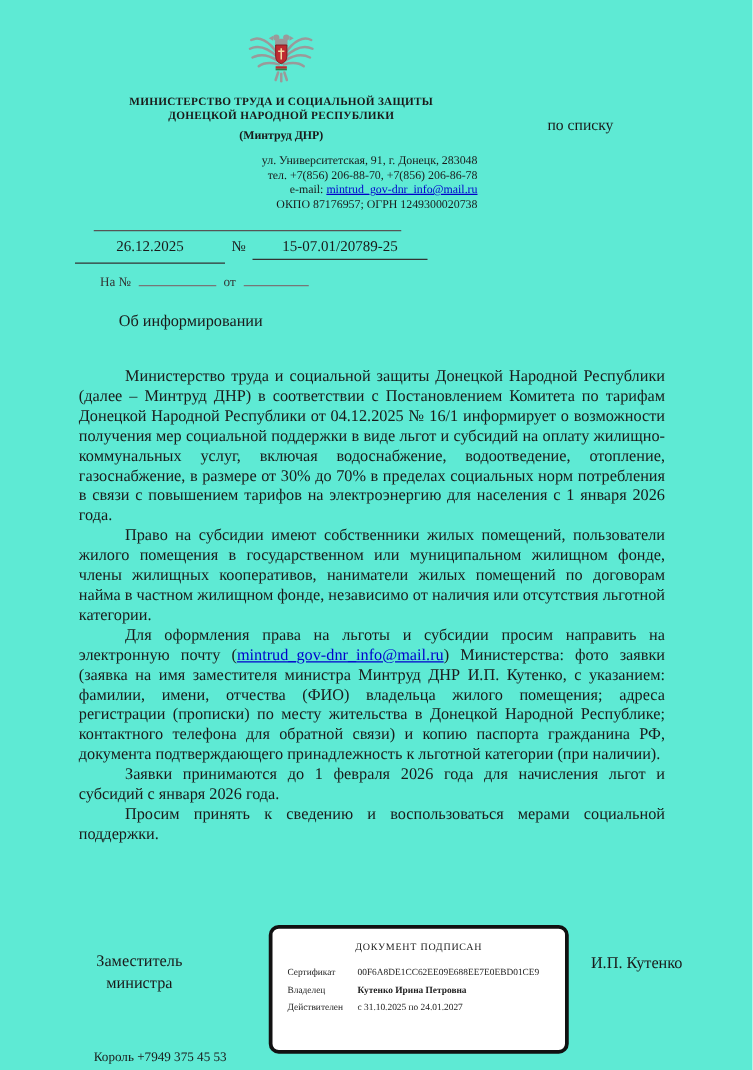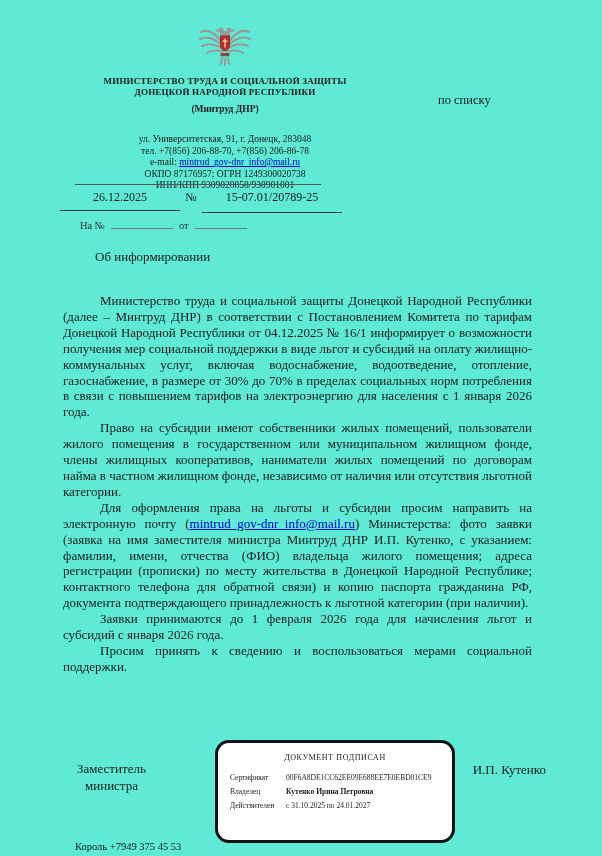--- a/index.html
+++ b/index.html
@@ -6,44 +6,44 @@
   .page{
     position:relative;width:602px;height:856px;background:#5eead4;
     font-family:"Liberation Serif","DejaVu Serif",serif;color:#1a1a1a;overflow:hidden;
   }
   
   .letterhead{position:absolute;left:68px;top:22px;width:314px;text-align:center;}
   .emblem{display:block;margin:0 auto 4px auto;width:60px;height:50px;}
   .min-line{font-weight:bold;font-size:9px;line-height:11px;letter-spacing:.2px;}
   .short-name{font-weight:bold;font-size:9.5px;margin-top:5px;line-height:12px;}
   .contact{font-size:9.5px;line-height:11.5px;}
-  .contact-block{margin-top:19px;}
+  .contact-block{margin-top:9px;text-align:right;}
   a.mail{color:#0000cc;text-decoration:underline;cursor:pointer;}
   .recipient{position:absolute;left:438px;top:93px;font-size:12.5px;}
   .sep-line{position:absolute;left:75px;top:184px;width:246px;border-top:1.5px solid #555;}
   
   .ref-line{position:absolute;left:60px;top:190px;width:300px;font-size:12px;}
   .u-date{display:inline-block;width:120px;text-align:center;border-bottom:1px solid #333;padding-bottom:5px;}
   .no-sign{display:inline-block;width:22px;text-align:center;}
-  .u-num{display:inline-block;width:140px;text-align:center;border-bottom:1px solid #333;padding-bottom:7px;}
+  .u-num{display:inline-block;width:140px;text-align:center;border-bottom:1px solid #333;padding-bottom:2px;}
   .reply-line{position:absolute;left:80px;top:218px;font-size:10.5px;color:#333;}
   .blank{display:inline-block;border-bottom:1px solid #777;height:10px;vertical-align:baseline;}
   .blank.b1{width:62px;margin:0 6px;}
   .blank.b2{width:52px;margin-left:6px;}
   
   .subject{position:absolute;left:95px;top:249px;font-size:13px;}
   .body-text{position:absolute;left:63px;top:293px;width:469px;font-size:13px;line-height:15.9px;text-align:justify;}
   .body-text p{margin:0;text-indent:37px;}
   
   .sig-position{position:absolute;left:77px;top:760px;font-size:13px;line-height:17px;}
   .sig-position .l2{padding-left:8px;}
   .sig-name{position:absolute;left:440px;top:762px;width:106px;text-align:right;font-size:13px;}
   .stamp{
     position:absolute;left:215px;top:740px;width:240px;height:103px;
-    border:3px solid #111;border-radius:14px;background:#fff;box-sizing:border-box;
+    border:3px solid #111;border-radius:8px;background:#fff;box-sizing:border-box;
     padding:9px 12px 0 12px;
   }
   .stamp-title{text-align:center;font-size:8px;letter-spacing:.6px;line-height:11px;color:#222;}
   .stamp-rows{margin-top:8px;font-size:7.5px;line-height:14px;color:#222;}
   .stamp-row{display:flex;}
   .stamp-label{width:56px;flex:none;}
   .stamp-val{flex:1;}
   .stamp-val.bold{font-weight:bold;}
   .executor{position:absolute;left:75px;top:841px;font-size:10.5px;text-align:right;}
 </style>
@@ -80,21 +80,20 @@
       <rect x="51" y="66" width="18" height="2.5" fill="#2e7d46"></rect>
     </svg>
     <div class="min-line">МИНИСТЕРСТВО ТРУДА И СОЦИАЛЬНОЙ ЗАЩИТЫ</div>
     <div class="min-line">ДОНЕЦКОЙ НАРОДНОЙ РЕСПУБЛИКИ</div>
     <div class="short-name">(Минтруд ДНР)</div>
     <div class="contact-block">
       <div class="contact">ул. Университетская, 91, г. Донецк, 283048</div>
       <div class="contact">тел. +7(856) 206-88-70, +7(856) 206-86-78</div>
       <div class="contact"><span>e-mail: </span><a class="mail" href="#">mintrud_gov-dnr_info@mail.ru</a></div>
       <div class="contact">ОКПО 87176957; ОГРН 1249300020738</div>
-      <div class="contact">ИНН/КПП 9309028858/930901001</div>
     </div>
   </div>
 
   <div class="recipient">по списку</div>
 
   <div class="sep-line"></div>
 
   <div class="ref-line">
     <span class="u-date">26.12.2025</span><span class="no-sign">№</span><span class="u-num">15-07.01/20789-25</span>
   </div>

